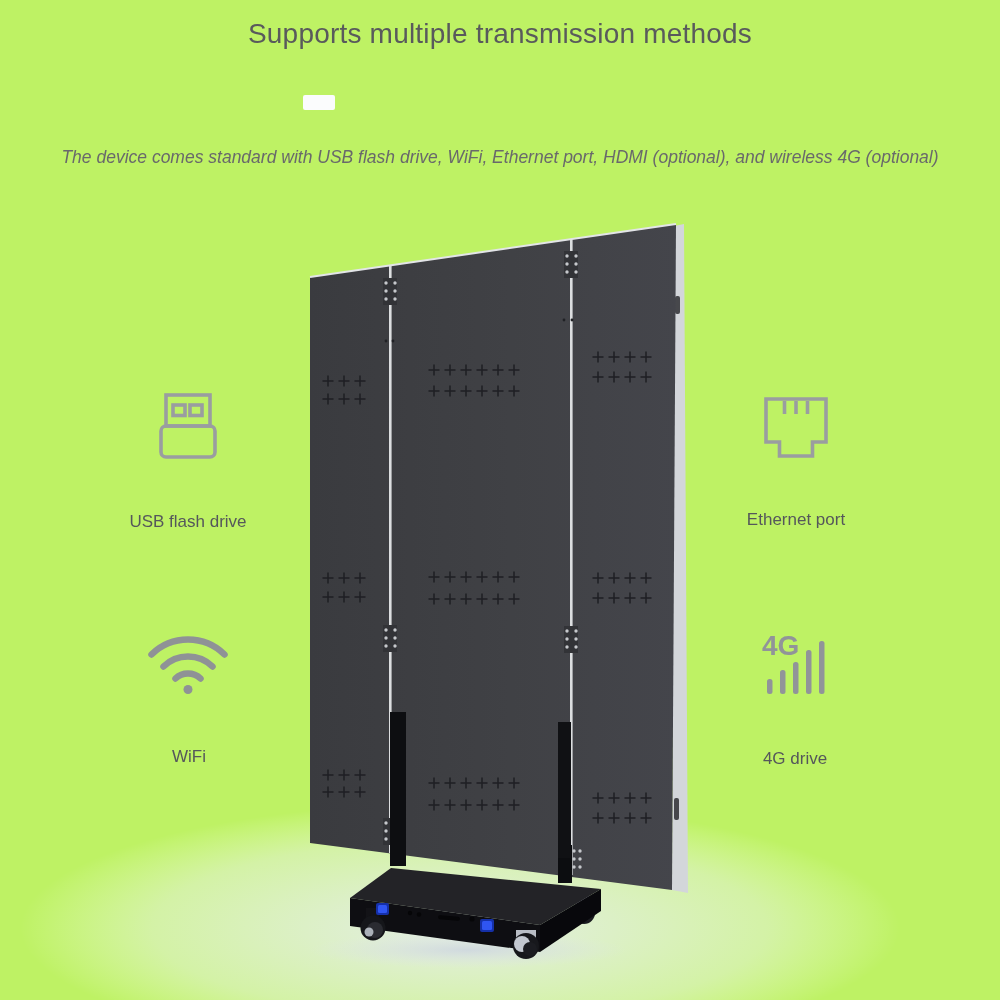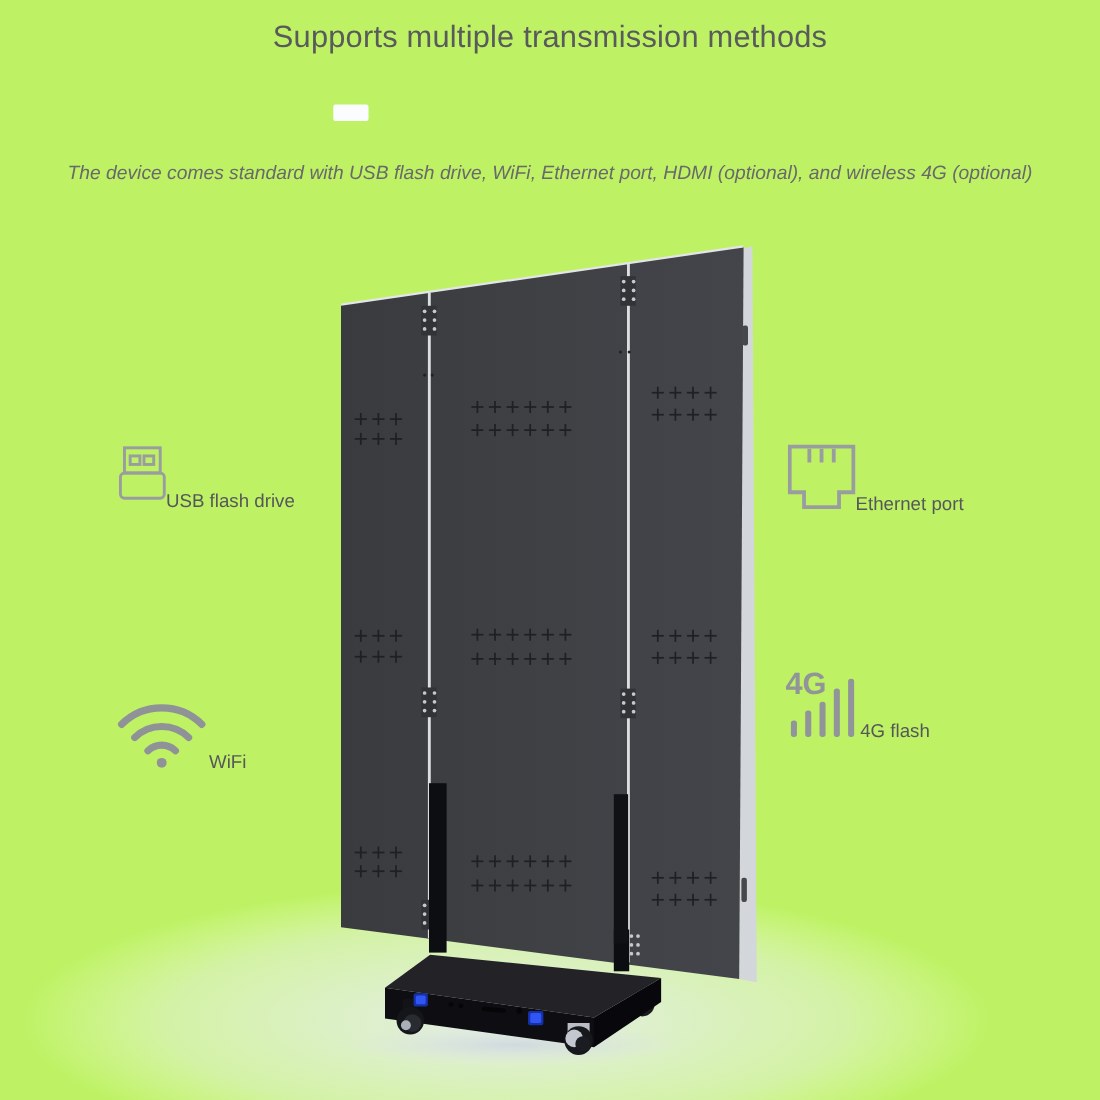--- a/index.html
+++ b/index.html
@@ -13,26 +13,26 @@
   }
   .banner-text{
     position:absolute;top:147px;left:0;width:1000px;text-align:center;
     font-size:17.5px;color:#69696b;font-style:italic;
   }
   .artifact{
     position:absolute;left:303px;top:95px;width:32px;height:15px;
     background:#fbfcfd;border-radius:2px;
   }
   .product-svg{position:absolute;left:0;top:0;}
-  .feature{position:absolute;display:flex;flex-direction:row;align-items:center;}
+  .feature{position:absolute;display:flex;flex-direction:column;align-items:center;}
   .feature .label{font-size:17px;color:#55575b;white-space:nowrap;}
   #f-usb {left:108px;top:393px;width:160px;}
   #f-eth {left:716px;top:397px;width:160px;}
   #f-wifi{left:106px;top:631px;width:166px;}
-  #f-4g  {left:712px;top:602px;width:166px;}
+  #f-4g  {left:712px;top:630px;width:166px;}
   #f-usb .label{margin-top:53px;}
   #f-eth .label{margin-top:52px;}
   #f-wifi .label{margin-top:52px;text-align:center;}
   #f-4g  .label{margin-top:53px;}
   .icon{display:block;}
 </style>
 </head>
 <body>
 
 <div class="canvas">
@@ -371,16 +371,16 @@
     <svg class="icon" width="70" height="66" viewBox="0 0 70 66">
       <text x="2" y="25" font-family="Liberation Sans, sans-serif" font-size="28" font-weight="bold" fill="#919499">4G</text>
       <g fill="#919499">
         <rect x="7" y="49" width="5.5" height="15" rx="2.5"></rect>
         <rect x="20" y="40" width="5.5" height="24" rx="2.5"></rect>
         <rect x="33" y="32" width="5.5" height="32" rx="2.5"></rect>
         <rect x="46" y="20" width="5.5" height="44" rx="2.5"></rect>
         <rect x="59" y="11" width="5.5" height="53" rx="2.5"></rect>
       </g>
     </svg>
-    <div class="label">4G flash</div>
+    <div class="label">4G drive</div>
   </div>
 
 </div>
 
 </body></html>

